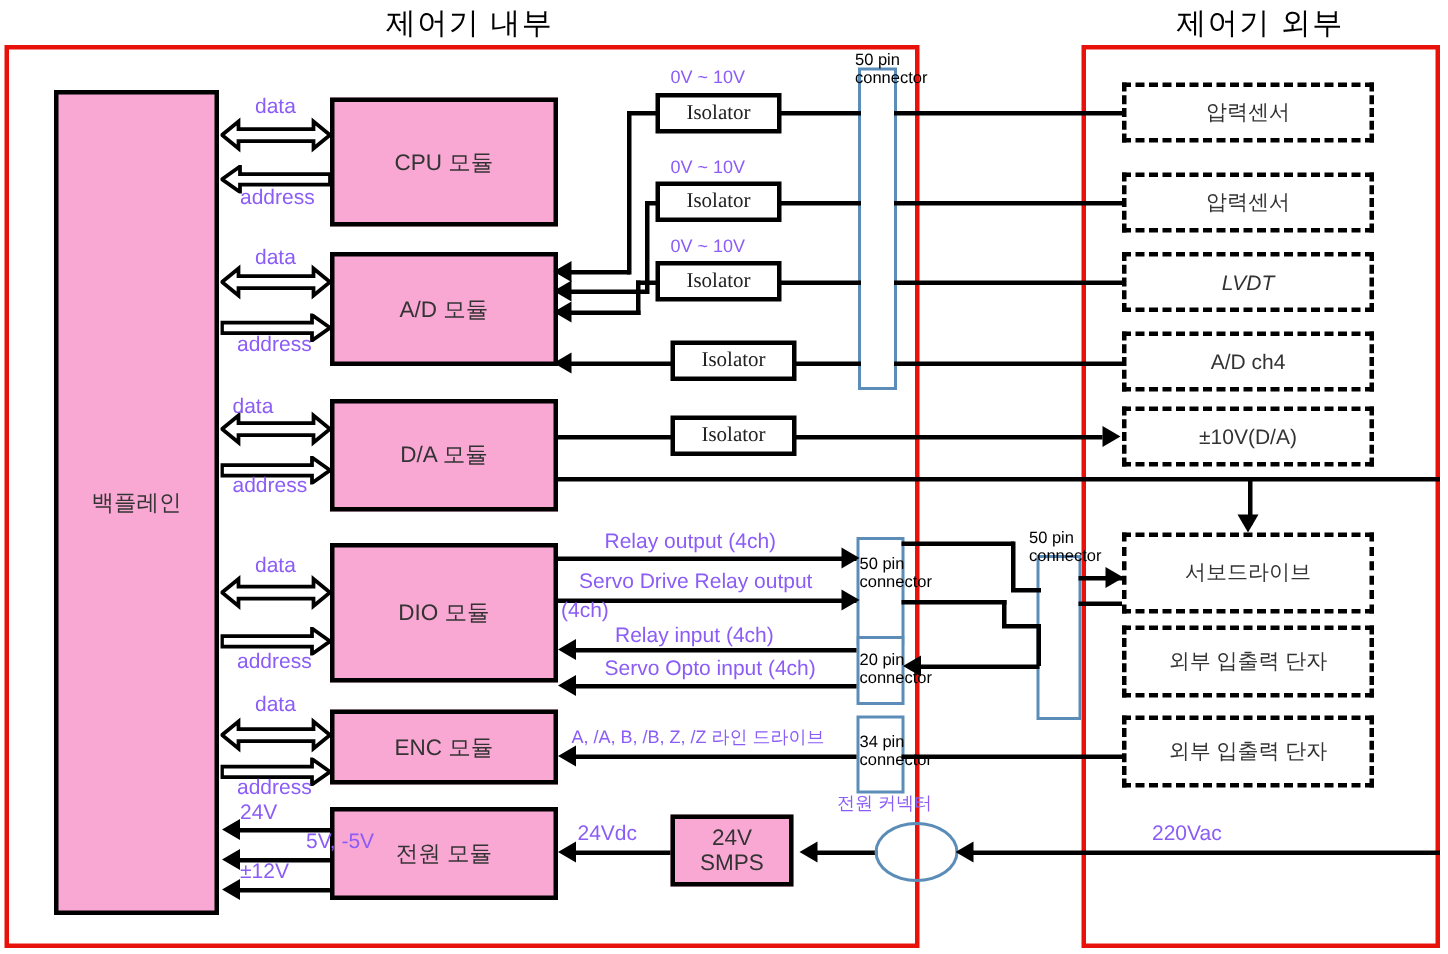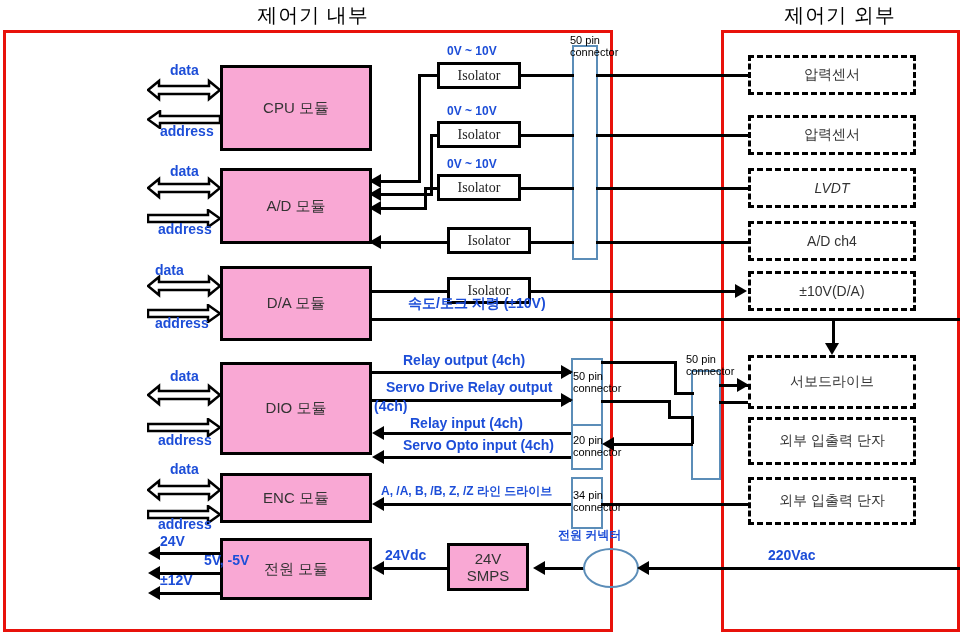--- a/index.html
+++ b/index.html
@@ -62,24 +62,23 @@
   }
   .connlabel {
     position:absolute;
     font-size:11px; color:#000; line-height:12px;
     white-space:nowrap;
     z-index:6;
   }
 
   .lbl {
     position:absolute;
-    font-size:14px; color:#1d4ed8;
+    font-size:14px; color:#8b5cf6;
     white-space:nowrap;
     z-index:5;
-    font-weight:bold;
   }
   .lbl.small { font-size:12px; }
 
   
   .wireH { position:absolute; height:0; border-top:3px solid #000; }
   .wireV { position:absolute; width:0; border-left:3px solid #000; }
 
   
   .ahL, .ahR, .ahD { position:absolute; width:0; height:0; }
   .ahR { border-top:7px solid transparent; border-bottom:7px solid transparent; border-left:12px solid #000; }
@@ -100,20 +99,23 @@
 <body>
 
 <div id="stage">
 
   <div class="title" style="left:233px; top:2px; width:160px;">제어기 내부</div>
   <div class="title" style="left:760px; top:2px; width:160px;">제어기 외부</div>
 
   <div class="redbox" style="left:3px; top:30px; width:610px; height:602px;"></div>
   <div class="redbox" style="left:721px; top:30px; width:239px; height:602px;"></div>
 
+  <div class="blkbox" style="left:36px; top:60px; width:110px; height:550px;">
+    <span>백플레인</span>
+  </div>
 
   <div class="blkbox" style="left:220px; top:65px; width:152px; height:86px;">
     <span>CPU 모듈</span>
   </div>
 
   <div class="blkbox" style="left:220px; top:168px; width:152px; height:76px;">
     <span>A/D 모듈</span>
   </div>
 
   <div class="blkbox" style="left:220px; top:266px; width:152px; height:75px;">
@@ -214,21 +216,20 @@
   </div>
   <div class="lbl small" style="left:447px; top:157px;">0V ~ 10V</div>
 
   <div class="isolator" style="left:447px; top:227px; width:84px; height:27px;">
     <span>Isolator</span>
   </div>
 
   <div class="isolator" style="left:447px; top:277px; width:84px; height:27px;">
     <span>Isolator</span>
   </div>
-  <div class="lbl" style="left:408px; top:295px;">속도/토크 지령 (±10V)</div>
 
   <div class="wireH" style="left:418px; top:74px; width:21px;"></div>
   <div class="wireV" style="left:418px; top:74px; height:109px;"></div>
   <div class="wireH" style="left:380px; top:180px; width:40px;"></div>
   <div class="ahL" style="left:369px; top:174px;"></div>
 
   <div class="wireH" style="left:430px; top:134px; width:10px;"></div>
   <div class="wireV" style="left:430px; top:134px; height:62px;"></div>
   <div class="wireH" style="left:380px; top:193px; width:52px;"></div>
   <div class="ahL" style="left:369px; top:187px;"></div>

